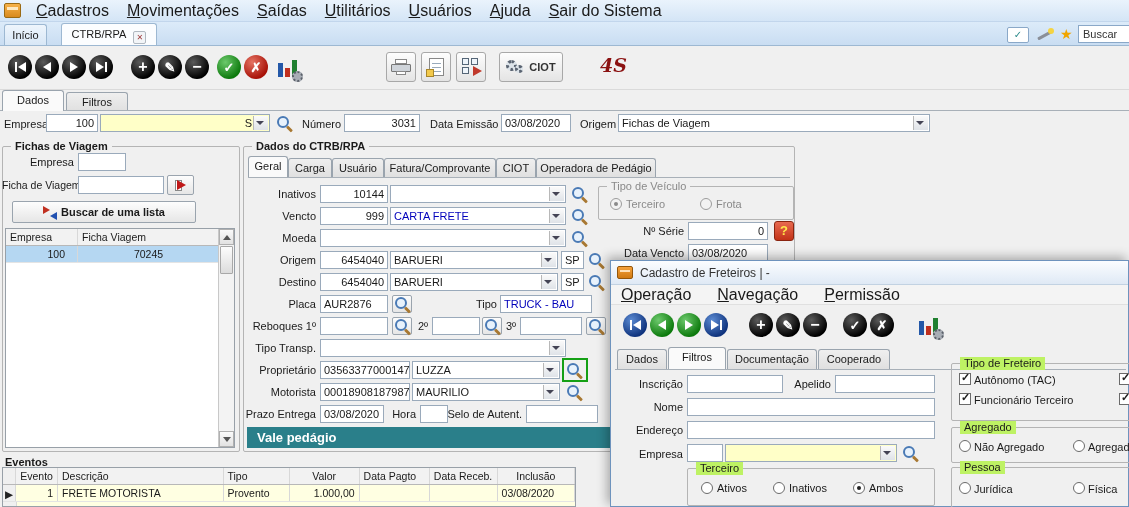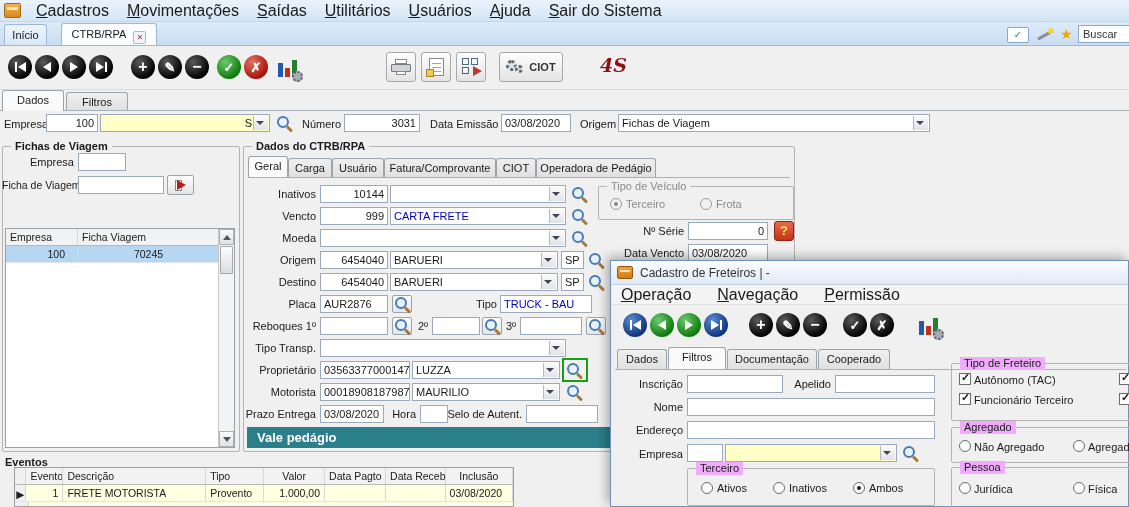--- a/index.html
+++ b/index.html
@@ -110,21 +110,21 @@
 .swap-ico .t1{position:absolute;left:0;top:0;width:0;height:0;border-top:4px solid transparent;border-bottom:4px solid transparent;border-left:7px solid #c03020}
 .swap-ico .t2{position:absolute;right:0;bottom:-2px;width:0;height:0;border-top:4px solid transparent;border-bottom:4px solid transparent;border-right:7px solid #2050b0}
 .valebar{position:absolute;background:#2a7f8a;color:#fff;font-weight:bold;font-size:13px;line-height:21px;padding-left:10px}
 .qbtn{position:absolute;background:linear-gradient(#e86a50,#c23318);border:1px solid #8a2410;border-radius:3px;color:#ffe84a;font-weight:bold;text-align:center;font-size:13px;line-height:18px;cursor:pointer}
 
 .popup{position:absolute;background:#f0f0f0;border:1px solid #6e93bd;box-shadow:-3px -3px 10px rgba(0,0,0,.30);z-index:20}
 .ptitle{position:absolute;left:0;top:0;right:0;height:24px;background:linear-gradient(#fbfdff,#dfe9f5);border-bottom:1px solid #c2d2e2;display:flex;align-items:center;padding-left:6px;gap:7px}
 .ptitle .ticon{width:16px;height:13px;background:linear-gradient(#f5a23c,#d07a12);border:1px solid #94560a;border-radius:2px;position:relative}
 .ptitle .ticon::after{content:'';position:absolute;left:2px;top:3px;right:2px;height:2px;background:#ffe2b8}
 .pmenu{position:absolute;left:0;right:0;height:20px;background:#f4f4f4;border-bottom:1px solid #e0e0e0;display:flex;align-items:center;padding-left:10px;gap:26px;font-size:11.5px}
-.legend.plain{background:#f0abfc}
+.legend.plain{background:#bef264}
 </style>
 </head>
 <body>
 
 <div class="screen">
 
   <div class="abs menubar" style="left:0;top:0;width:1129px;height:22px">
     <span class="appicon"></span>
     <span class="menu-item">Cadastros</span>
     <span class="menu-item">Movimentações</span>
@@ -241,20 +241,27 @@
     <span class="legend bold">Fichas de Viagem</span>
   </div>
   <span class="lb lbr" style="left:18px;top:156px;width:56px">Empresa</span>
   <div class="fld ra" style="left:78px;top:153px;width:48px"></div>
   <span class="lb lbr" style="left:2px;top:179px;width:72px;font-size:10.5px">Ficha de Viagem</span>
   <div class="fld" style="left:78px;top:176px;width:86px"></div>
   <div class="smallbtn" style="left:167px;top:175px;width:27px;height:20px">
       <span class="docsheet"></span>
       <span class="redarrow" style="margin-left:-9px"></span>
     </div>
+  <div class="smallbtn" style="left:12px;top:201px;width:184px;height:22px">
+    <span class="swap-ico">
+        <i class="t1"></i>
+        <i class="t2"></i>
+      </span>
+    <span style="font-weight:bold">Buscar de uma lista</span>
+  </div>
   <div class="grid" style="left:5px;top:228px;width:230px;height:220px">
     <div class="gr-row gr-hd">
       <div style="width:72px">Empresa</div>
       <div style="width:142px">Ficha Viagem</div>
     </div>
     <div class="gr-row gr-sel">
       <div style="width:72px;text-align:right;padding-right:12px">100</div>
       <div style="width:142px;text-align:center">70245</div>
     </div>
     <div class="vscroll" style="right:0;top:0;height:218px">
@@ -375,28 +382,28 @@
   <span class="lb dis-lb" style="left:626px;top:198px">Terceiro</span>
   <span class="radio dis" style="left:700px;top:198px"></span>
   <span class="lb dis-lb" style="left:716px;top:198px">Frota</span>
   <span class="lb lbr" style="left:598px;top:225px;width:86px">Nº Série</span>
   <div class="fld ra" style="left:688px;top:222px;width:80px">0</div>
   <div class="qbtn" style="left:774px;top:221px;width:20px;height:20px">?</div>
   <span class="lb lbr" style="left:598px;top:247px;width:86px">Data Vencto</span>
   <div class="fld" style="left:688px;top:244px;width:80px">03/08/2020</div>
 
   <span class="lb" style="left:5px;top:456px;font-weight:bold">Eventos</span>
-  <div class="grid" style="left:14px;top:467px;width:500px;height:40px">
+  <div class="grid" style="left:2px;top:467px;width:574px;height:40px">
     <div class="gr-row gr-hd">
       <div class="indcol" style="width:14px"></div>
       <div style="width:44px;text-align:center">Evento</div>
       <div style="width:176px">Descrição</div>
       <div style="width:70px">Tipo</div>
       <div style="width:74px;text-align:center">Valor</div>
-      <div style="width:74px;text-align:right">Data Pagto</div>
+      <div style="width:74px;text-align:left">Data Pagto</div>
       <div style="width:72px;text-align:center">Data Receb.</div>
       <div style="width:82px;text-align:center">Inclusão</div>
     </div>
     <div class="gr-row gr-cream">
       <div class="indcol" style="width:14px">▶</div>
       <div style="width:44px;text-align:right">1</div>
       <div style="width:176px">FRETE MOTORISTA</div>
       <div style="width:70px">Provento</div>
       <div style="width:74px;text-align:right">1.000,00</div>
       <div style="width:74px"></div>

